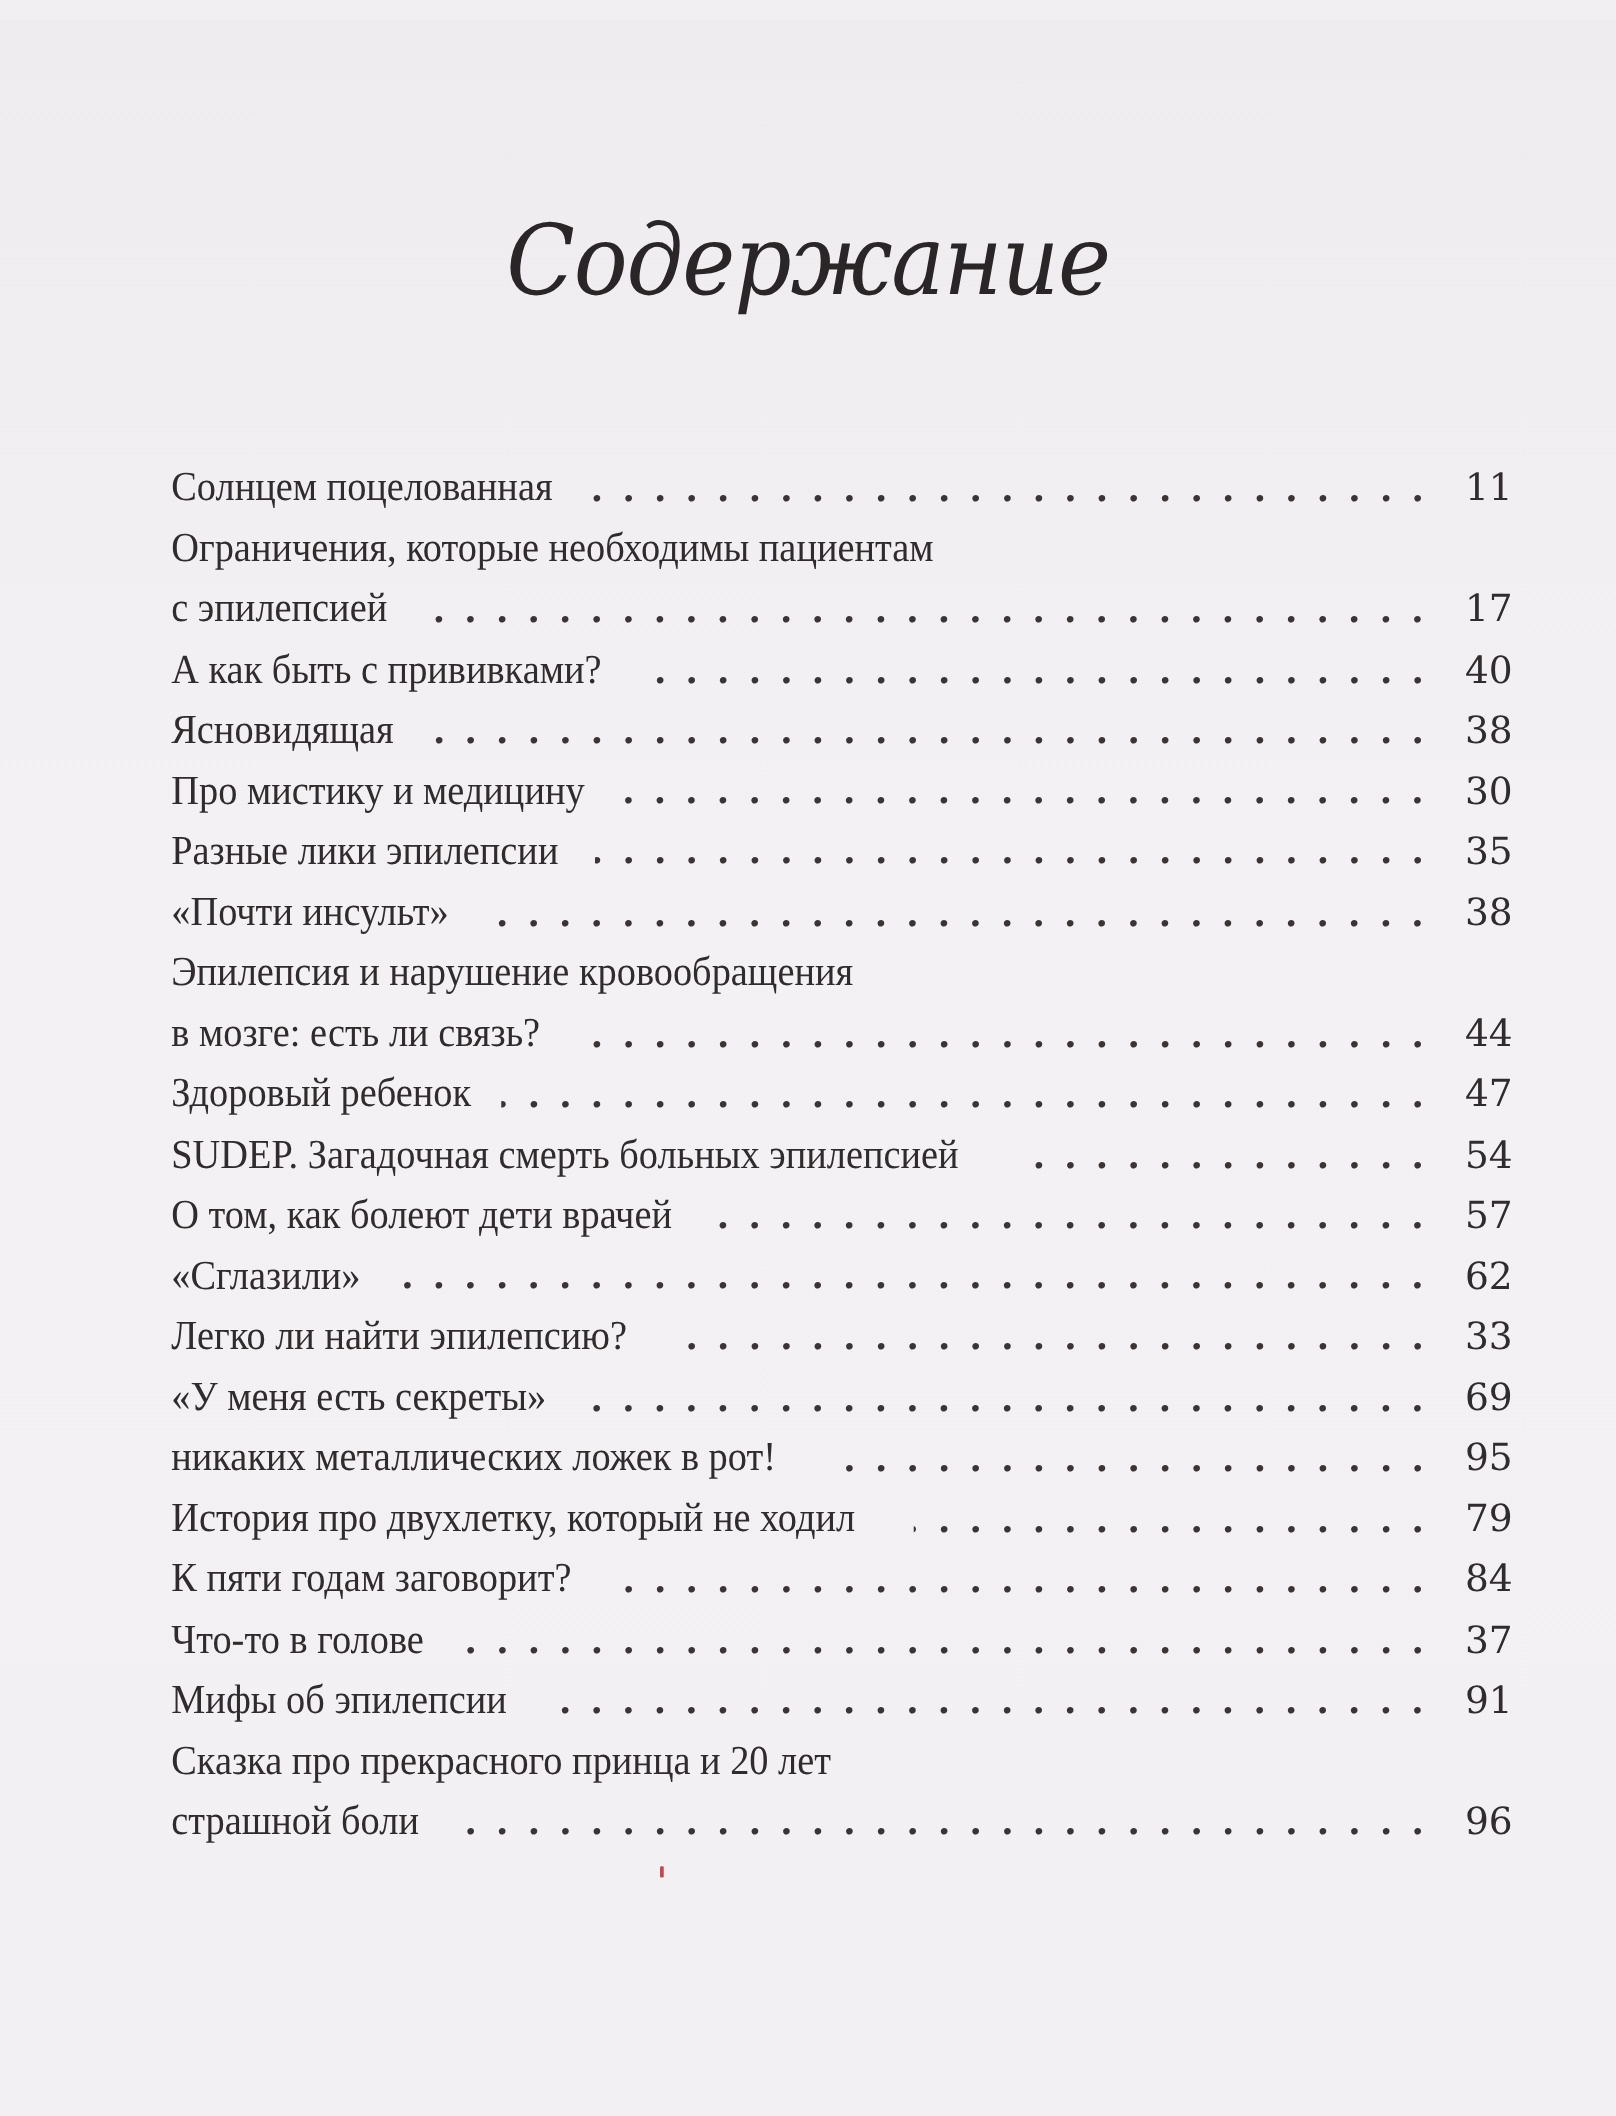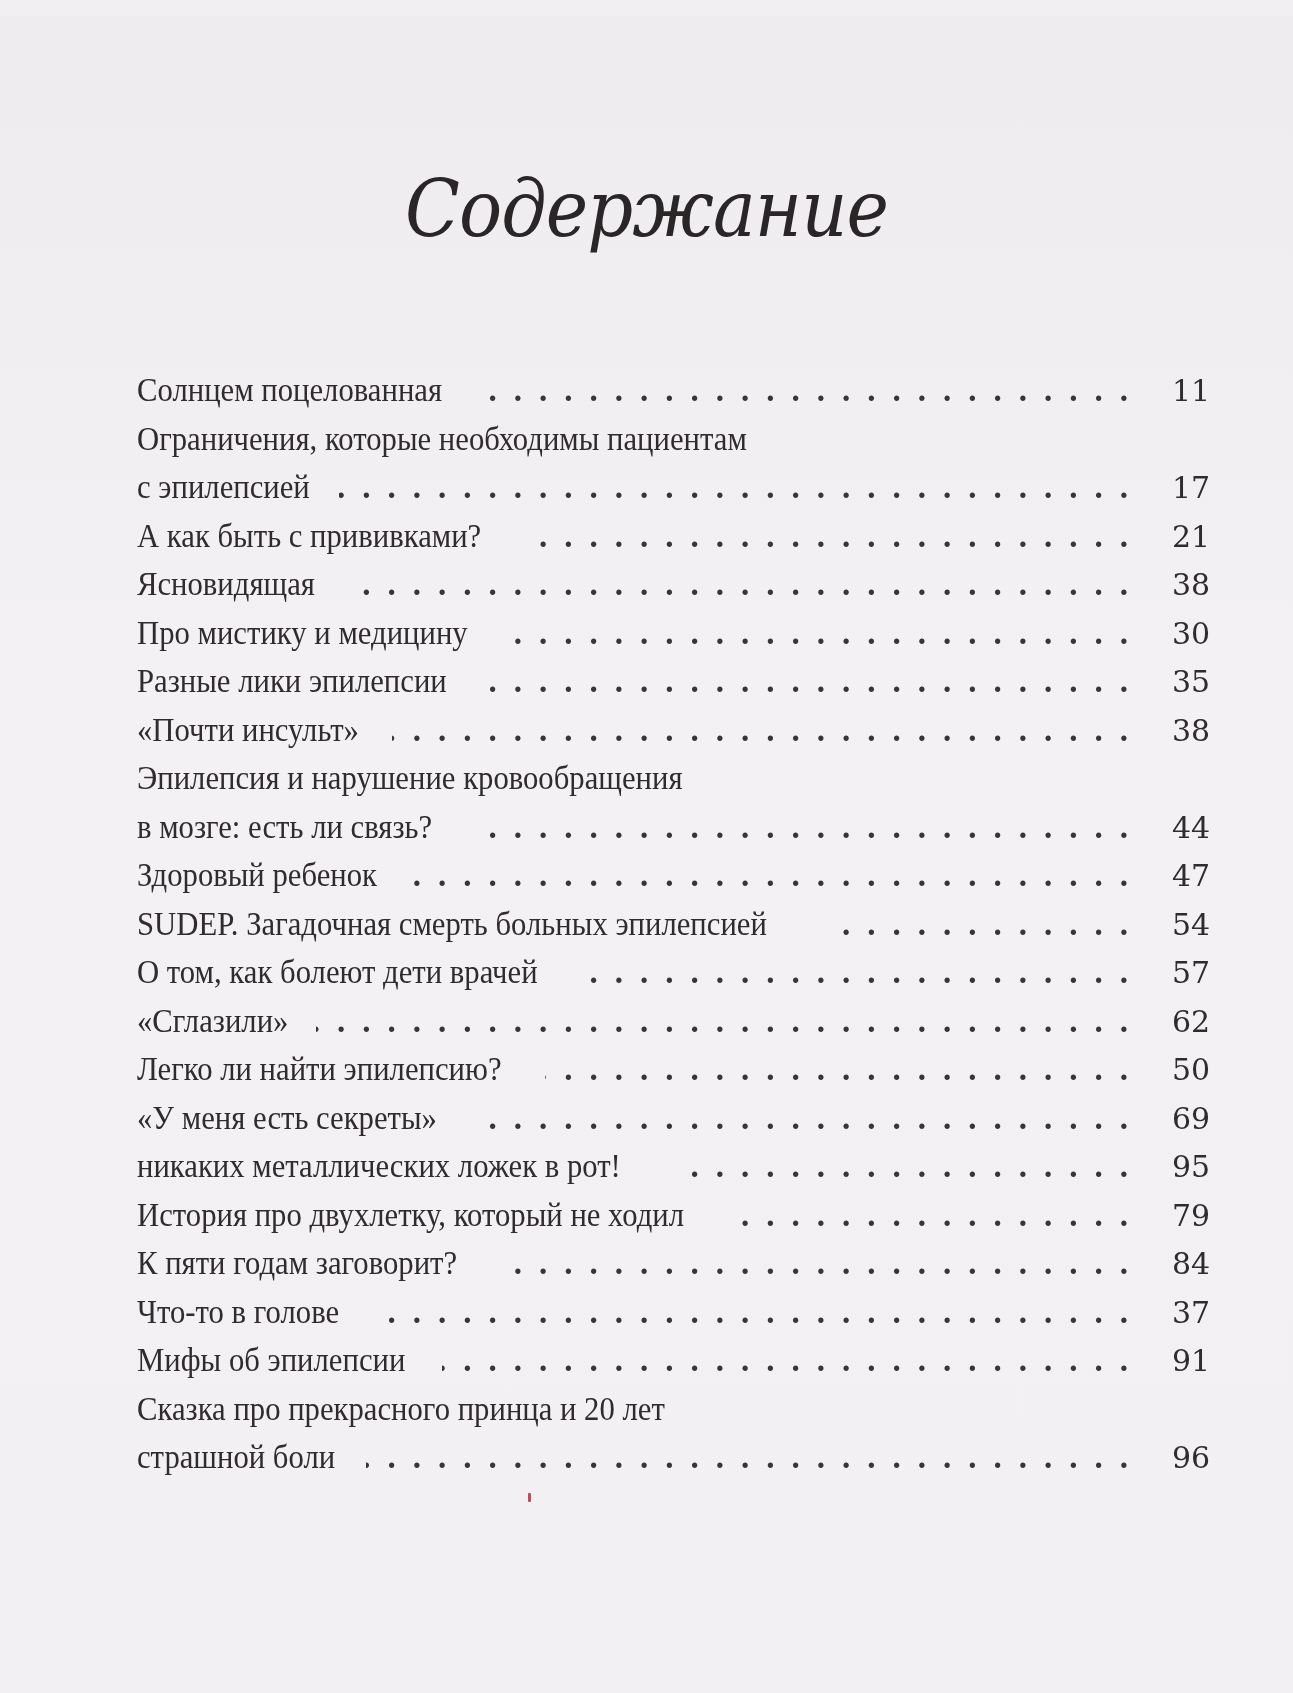--- a/index.html
+++ b/index.html
@@ -43,21 +43,20 @@
       font-family: "Liberation Serif", serif;
       font-size: 33px;
       color: #302b2c;
     }
     .entry {
       position: relative;
       height: 48.5px;
       line-height: 48.5px;
       display: flex;
       align-items: baseline;
-      gap: 10px;
     }
     .entry .text {
       white-space: nowrap;
       padding-right: 6px;
       transform: scaleX(0.93);
       transform-origin: left center;
     }
     .entry .dots {
       flex: 1;
       overflow: hidden;
@@ -106,21 +105,21 @@
         <span class="page-num"></span>
       </div>
       <div class="entry">
         <span class="text">с эпилепсией</span>
         <span class="dots">................................................................</span>
         <span class="page-num">17</span>
       </div>
       <div class="entry">
         <span class="text">А как быть с прививками?</span>
         <span class="dots">................................................................</span>
-        <span class="page-num">21</span>
+        <span class="page-num">40</span>
       </div>
       <div class="entry">
         <span class="text">Ясновидящая</span>
         <span class="dots">................................................................</span>
         <span class="page-num">38</span>
       </div>
       <div class="entry">
         <span class="text">Про мистику и медицину</span>
         <span class="dots">................................................................</span>
         <span class="page-num">30</span>
@@ -161,21 +160,21 @@
         <span class="page-num">57</span>
       </div>
       <div class="entry">
         <span class="text">«Сглазили»</span>
         <span class="dots">................................................................</span>
         <span class="page-num">62</span>
       </div>
       <div class="entry">
         <span class="text">Легко ли найти эпилепсию?</span>
         <span class="dots">................................................................</span>
-        <span class="page-num">50</span>
+        <span class="page-num">33</span>
       </div>
       <div class="entry">
         <span class="text">«У меня есть секреты»</span>
         <span class="dots">................................................................</span>
         <span class="page-num">69</span>
       </div>
       <div class="entry">
         <span class="text">никаких металлических ложек в рот!</span>
         <span class="dots">................................................................</span>
         <span class="page-num">95</span>

